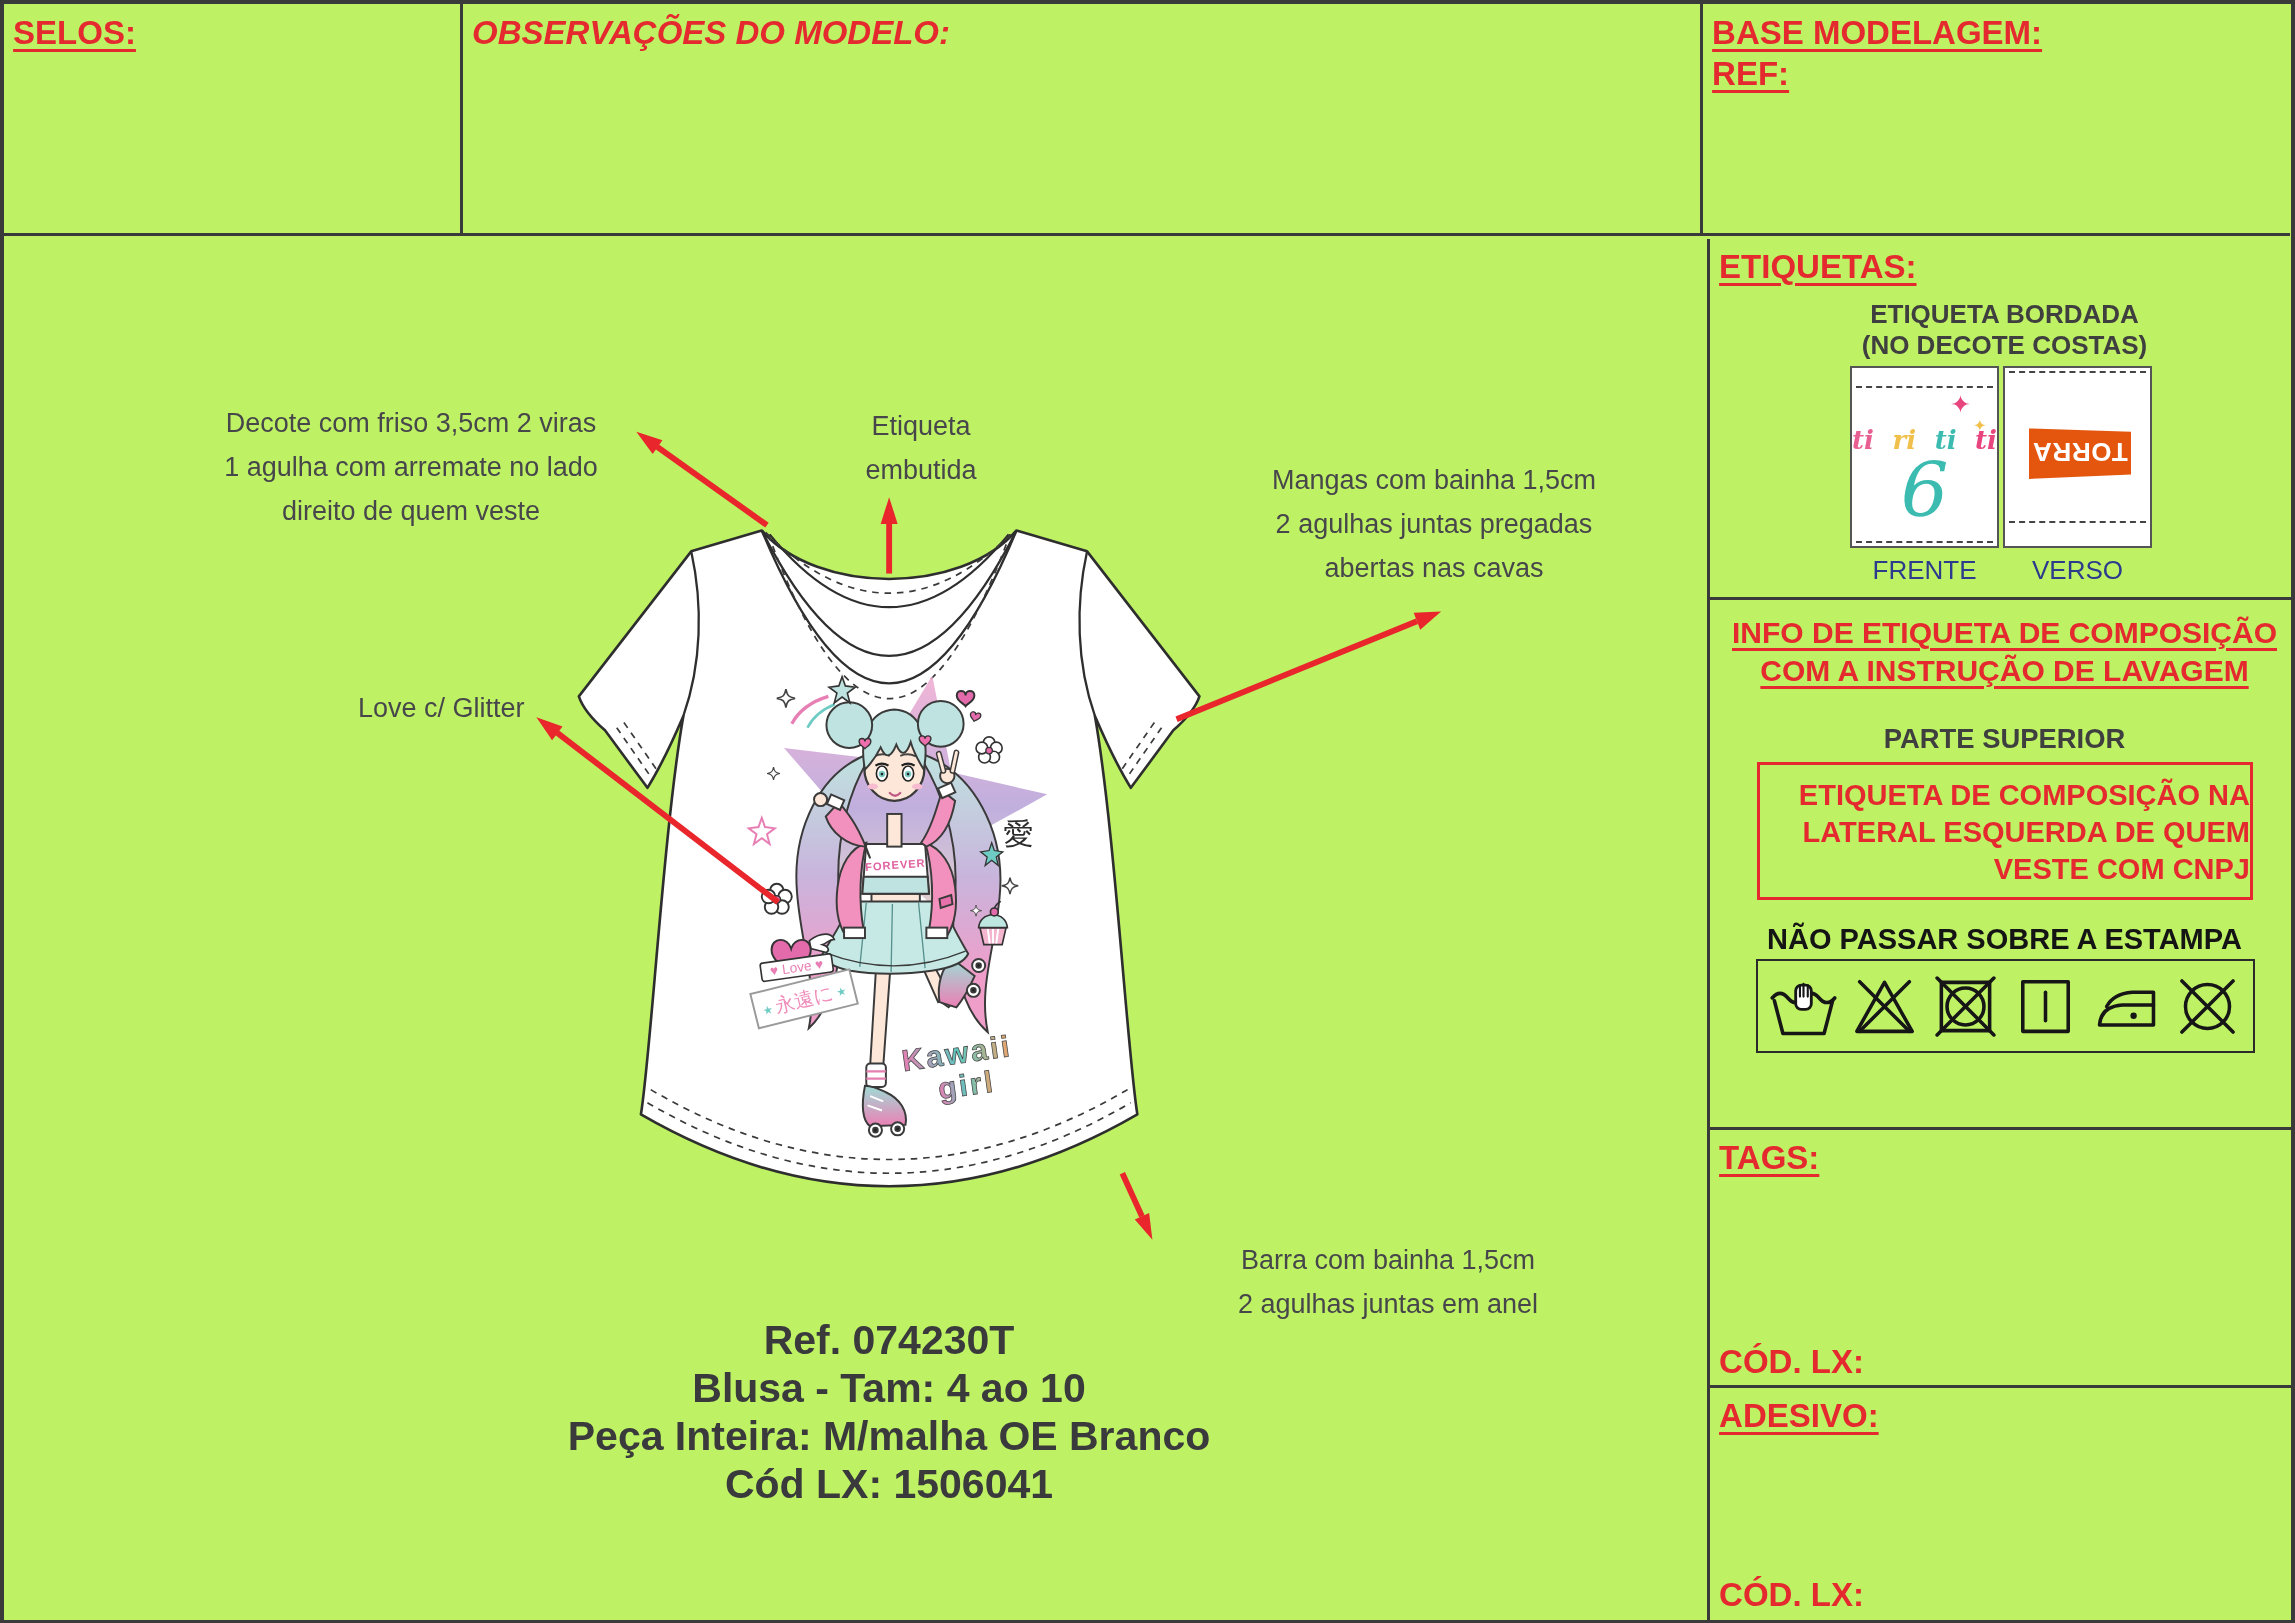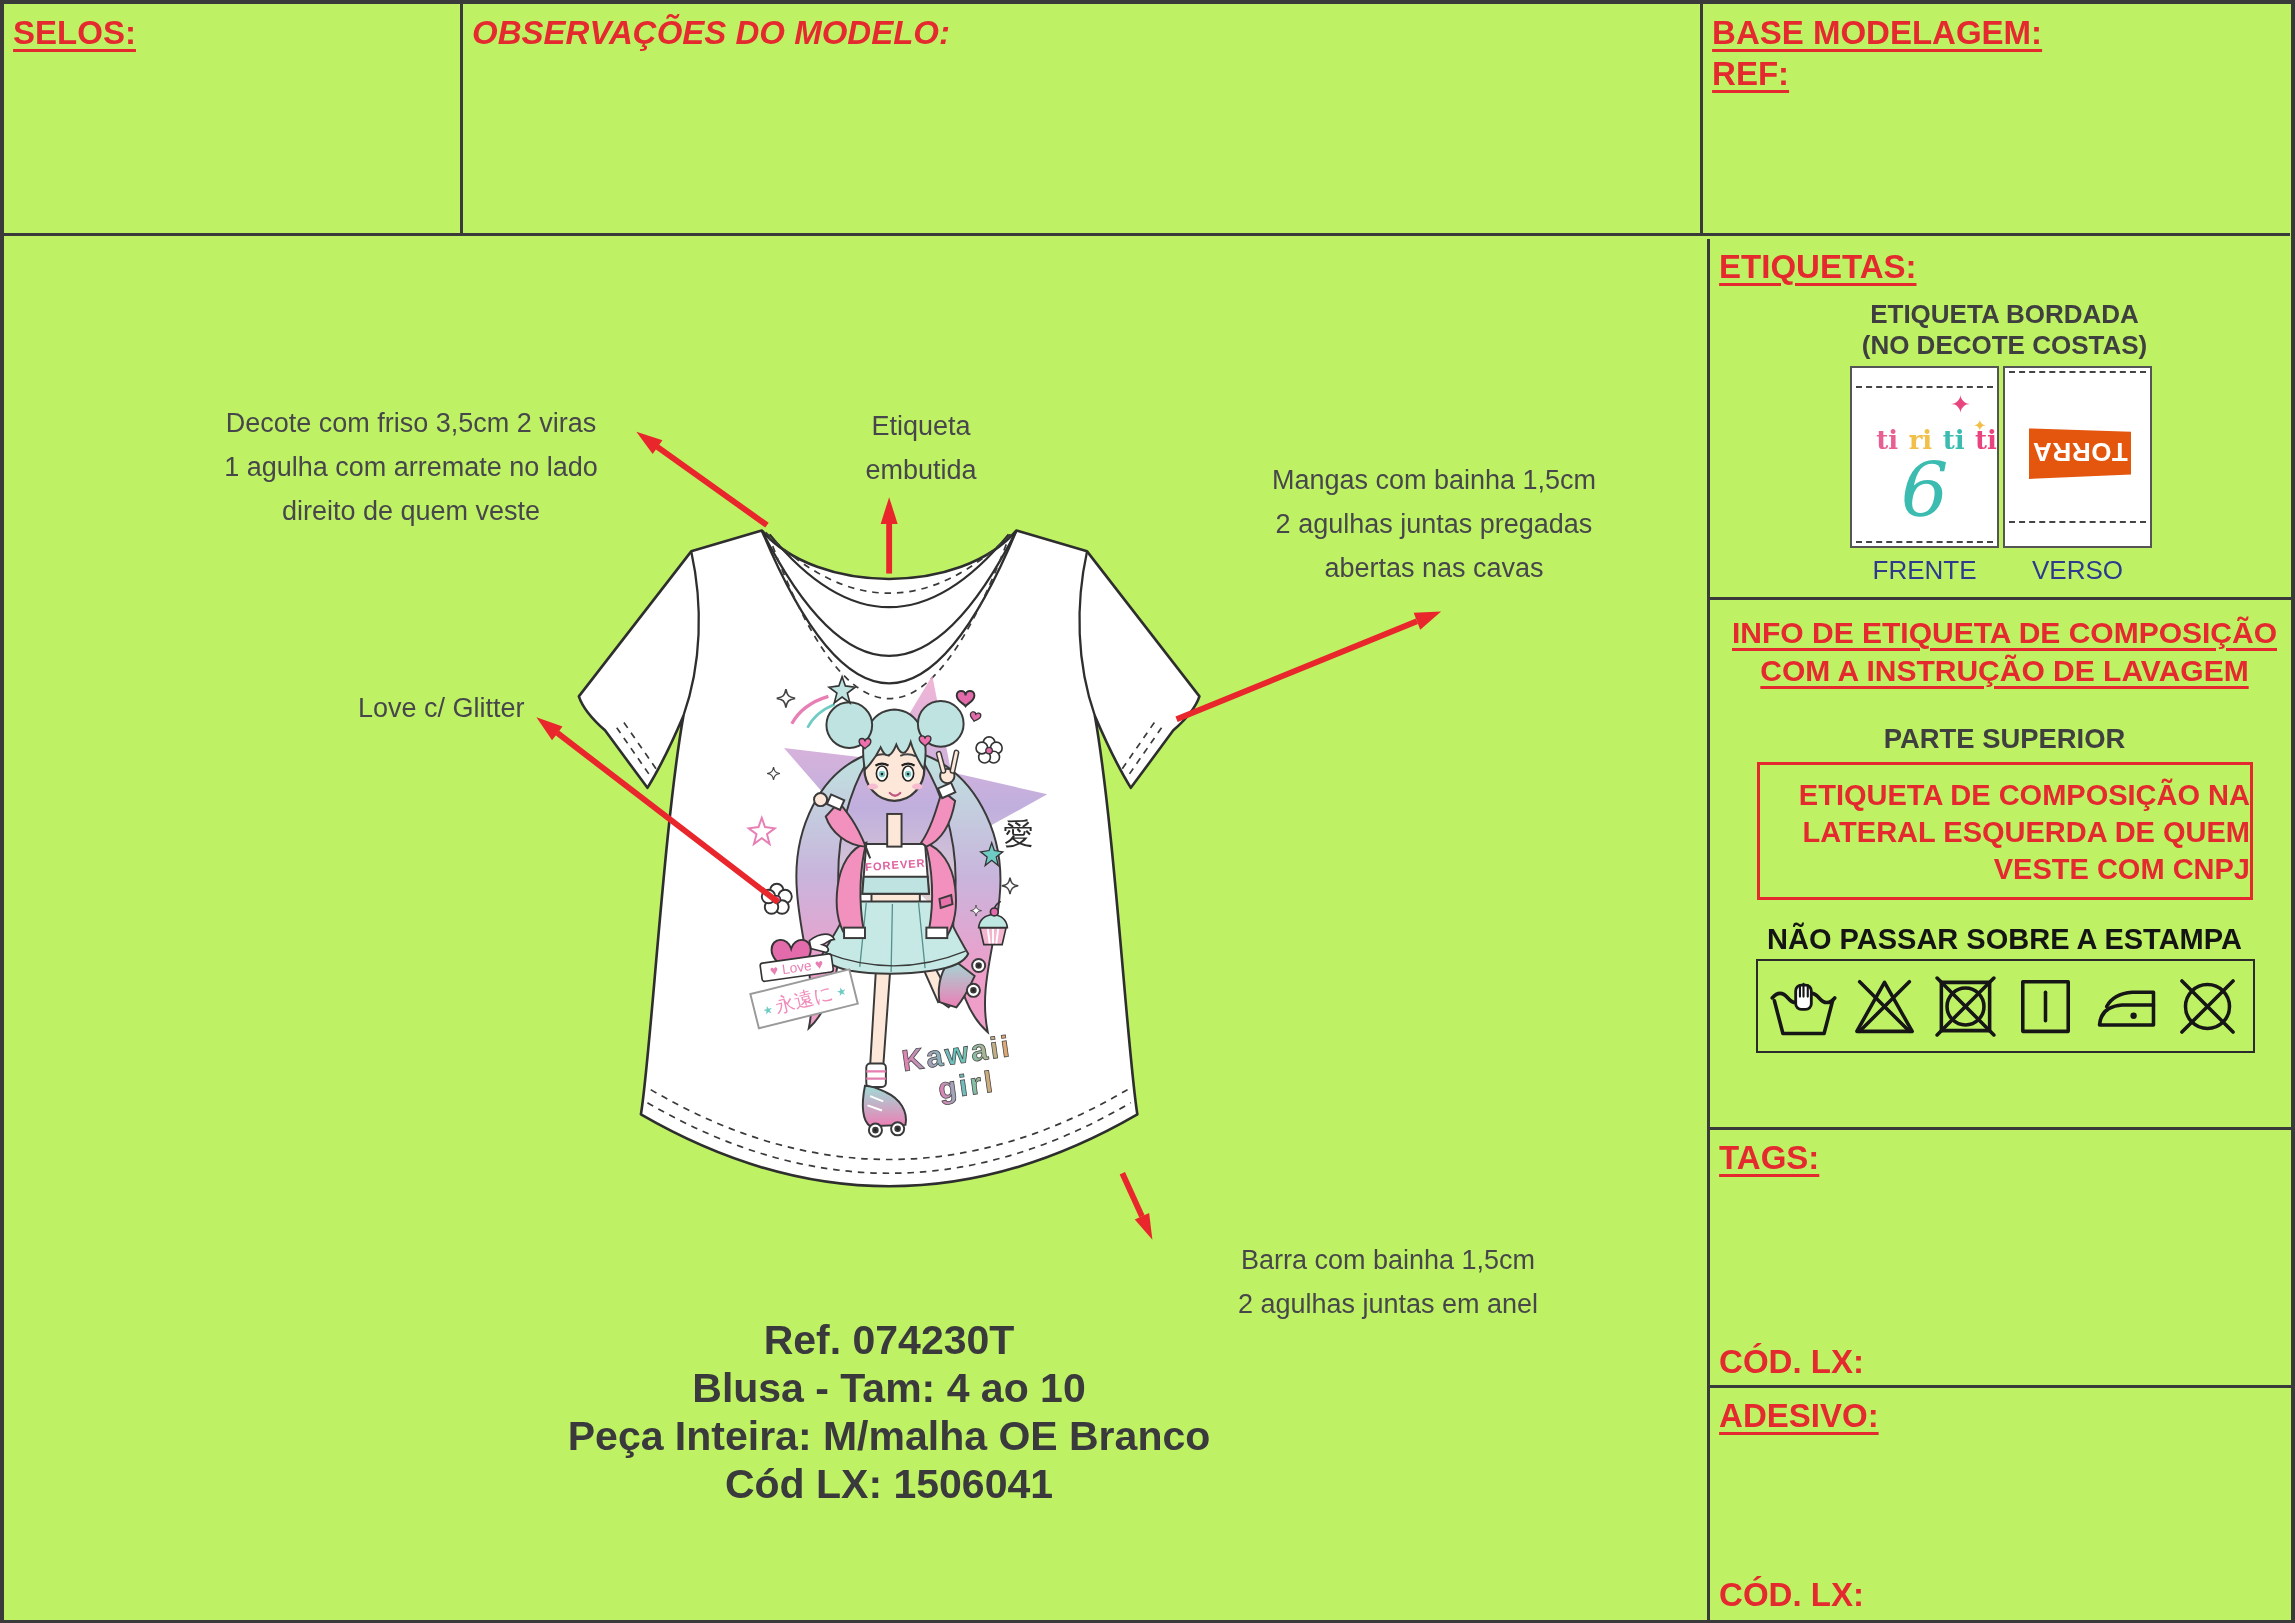--- a/index.html
+++ b/index.html
@@ -28,21 +28,21 @@
   .sec{position:relative;width:100%;}
   .sec-etiquetas{height:361px;border-bottom:3.3px solid var(--line);}
   .sec-info{height:530px;border-bottom:3.3px solid var(--line);}
   .sec-tags{height:258px;border-bottom:3.3px solid var(--line);}
   .sec-adesivo{height:232px;}
   .sec .red-h{position:absolute;left:9.1px;top:6.5px;}
   .center-h{position:absolute;left:0;width:100%;text-align:center;font-weight:bold;color:#3f3f3f;font-size:26px;line-height:31px;}
   .swatch{position:absolute;top:127px;width:149px;height:182px;background:#fff;border:2px solid #555;}
   .swatch .dash{position:absolute;left:3.9px;right:3.9px;border-top:2px dashed #444;}
   .caption{position:absolute;top:316px;width:149px;text-align:center;color:var(--navy);font-size:26px;}
-  .tiriti{position:absolute;left:0;top:57px;width:100%;display:flex;gap:10.5px;justify-content:flex-end;font-family:"DejaVu Serif",serif;font-weight:bold;font-size:26px;}
+  .tiriti{position:absolute;left:0;top:57px;width:100%;display:flex;gap:10.5px;justify-content:space-between;font-family:"DejaVu Serif",serif;font-style:italic;font-weight:bold;font-size:26px;}
   .tiriti span:nth-child(1){color:#e85f92}.tiriti span:nth-child(2){color:#f0c04a}
   .tiriti span:nth-child(3){color:#3cbcb1}.tiriti span:nth-child(4){color:#e8457e}
   .size-six{position:absolute;left:0;top:78px;width:100%;text-align:center;font-family:"DejaVu Serif",serif;font-style:italic;color:var(--teal);font-size:75px;}
   .spark{position:absolute;line-height:1;}
   .spark.p1{right:26px;top:23.5px;color:#e8457e;font-size:25px;}
   .spark.p2{right:10.5px;top:50px;color:#f0c04a;font-size:15.7px;}
   .torra{position:absolute;left:23.5px;top:56px;width:102px;height:55px;background:var(--orange);clip-path:polygon(0 8%,100% 0,100% 92%,0 86%);display:flex;align-items:center;justify-content:center;transform:rotate(180deg);}
   .torra span{color:#fff;font-weight:bold;font-size:26px;letter-spacing:0.7px;}
   .info-title{position:absolute;top:14.4px;left:0;width:100%;text-align:center;color:var(--red);font-weight:bold;font-size:30px;line-height:38px;}
   .info-title .u{text-decoration:underline;text-decoration-thickness:2.6px;text-underline-offset:5.2px;}

